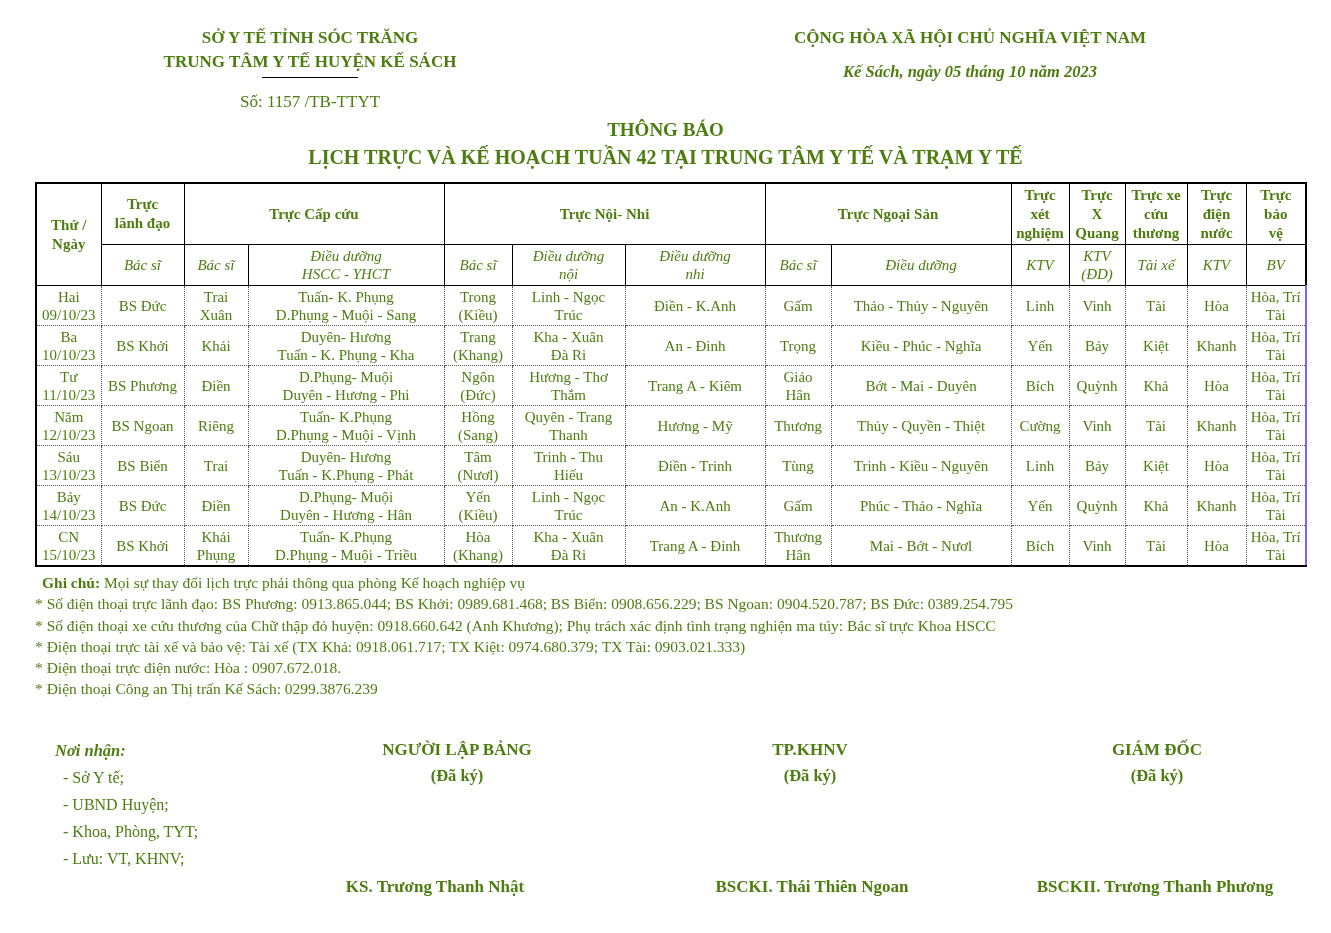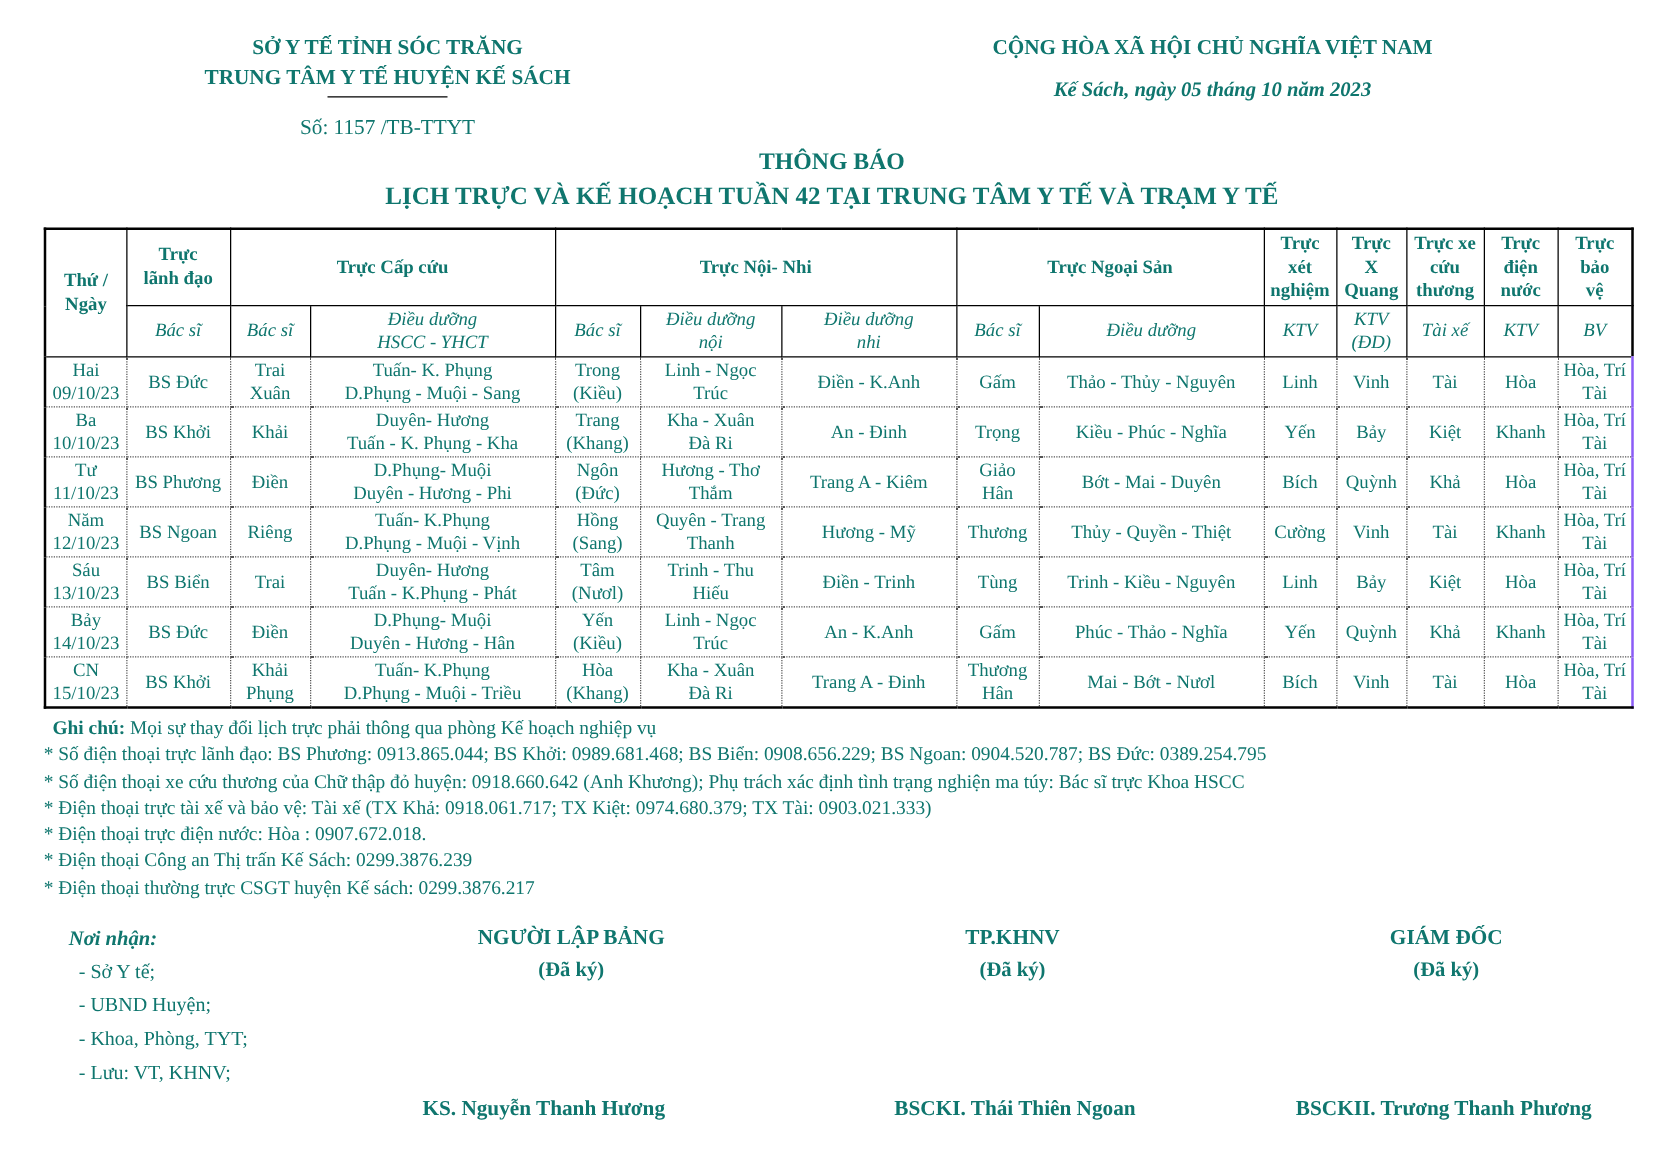--- a/index.html
+++ b/index.html
@@ -1,18 +1,18 @@
 <!DOCTYPE html>
 <html><head>
 <meta charset="utf-8">
 <style>
   html,body{margin:0;padding:0;background:#fff;}
   .page{
     position:relative;width:1331px;height:933px;background:#fff;overflow:hidden;
-    font-family:"Liberation Serif","DejaVu Serif",serif;color:#0f766e;
+    font-family:"Liberation Serif","DejaVu Serif",serif;color:#4d7c0f;
   }
   
   .hdr-left{position:absolute;left:95px;top:26px;width:430px;text-align:center;}
   .hdr-left .l1{font-weight:bold;font-size:17px;line-height:24px;}
   .hdr-left .l2{font-weight:bold;font-size:17px;line-height:24px;}
   .hdr-left .rule{width:96px;border-top:1.5px solid #000;margin:3px auto 0 auto;}
   .hdr-left .docnum{font-size:17px;margin-top:14px;}
   .hdr-right{position:absolute;left:755px;top:26px;width:430px;text-align:center;}
   .hdr-right .l1{font-weight:bold;font-size:17px;line-height:24px;}
   .hdr-right .l2{font-weight:bold;font-size:17px;display:inline-block;border-bottom:1.5px solid #000;padding:0 2px 2px 2px;line-height:22px;}
@@ -291,21 +291,20 @@
   </table>
 
   <div class="notes">
     <div class="lead"><b>Ghi chú:</b><span> Mọi sự thay đổi lịch trực phải thông qua phòng Kế hoạch nghiệp vụ</span></div>
     <div>
         <div>* Số điện thoại trực lãnh đạo: BS Phương: 0913.865.044; BS Khởi:  0989.681.468; BS Biển: 0908.656.229; BS Ngoan: 0904.520.787; BS Đức: 0389.254.795</div>
         <div>* Số điện thoại xe cứu thương của Chữ thập đỏ huyện: 0918.660.642 (Anh Khương); Phụ trách xác định tình trạng nghiện ma túy: Bác sĩ trực Khoa HSCC</div>
         <div>* Điện thoại trực tài xế và bảo vệ: Tài  xế (TX  Khả: 0918.061.717;  TX Kiệt: 0974.680.379; TX Tài: 0903.021.333)</div>
         <div>* Điện thoại trực điện nước: Hòa : 0907.672.018.</div>
         <div>* Điện thoại Công an Thị trấn Kế Sách: 0299.3876.239</div>
-        <div>* Điện thoại thường trực CSGT huyện Kế sách: 0299.3876.217</div>
       </div>
   </div>
 
   <div class="recipients">
     <div class="cap">Nơi nhận:</div>
     <div>
         <div class="item">- Sở Y tế;</div>
         <div class="item">- UBND Huyện;</div>
         <div class="item">- Khoa, Phòng, TYT;</div>
         <div class="item">- Lưu: VT, KHNV;</div>
@@ -318,17 +317,17 @@
   </div>
   <div class="sig c2">
     <div>TP.KHNV</div>
     <div class="signed">(Đã ký)</div>
   </div>
   <div class="sig c3">
     <div>GIÁM ĐỐC</div>
     <div class="signed">(Đã ký)</div>
   </div>
 
-  <div class="sig-name c1">KS. Nguyễn Thanh Hương</div>
+  <div class="sig-name c1">KS. Trương Thanh Nhật</div>
   <div class="sig-name c2">BSCKI. Thái Thiên Ngoan</div>
   <div class="sig-name c3">BSCKII. Trương Thanh Phương</div>
 
 </div>
 
 </body></html>

